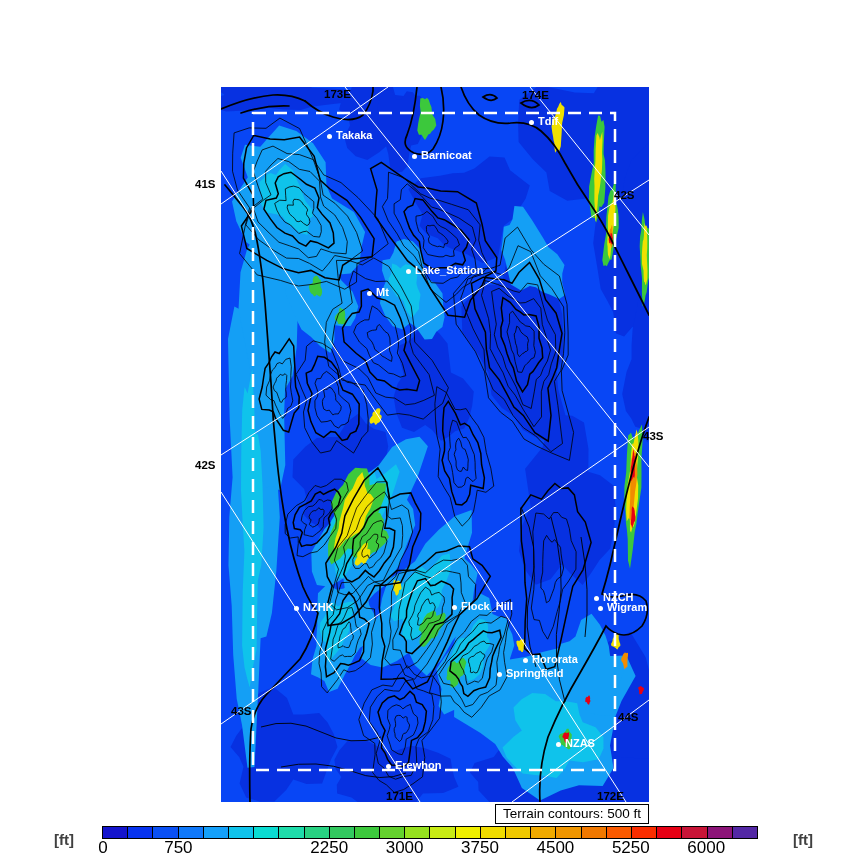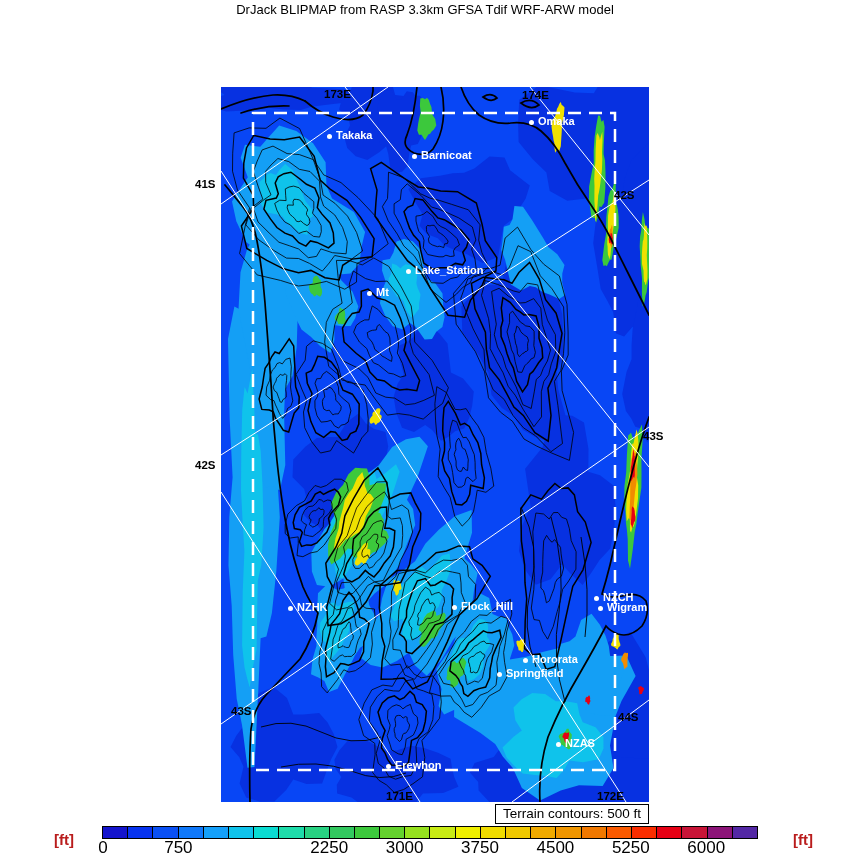--- a/index.html
+++ b/index.html
@@ -20,28 +20,27 @@
   .place .dot{display:inline-block;width:5px;height:5px;border-radius:50%;background:#fff;margin-right:4px;vertical-align:middle;}
   #grid-overlay{position:absolute;left:0;top:0;width:850px;height:860px;pointer-events:none;}
   .gridlab{position:absolute;color:#000;font-size:11.5px;font-weight:bold;white-space:nowrap;}
   
   #terrain-note{position:absolute;right:201px;top:804px;background:#fff;border:1.5px solid #000;
     font-size:13.5px;color:#000;padding:1px 7px 2px 7px;}
   
   #cbar{position:absolute;left:102px;top:826px;background:#000;display:flex;gap:1px;padding:1px;}
   .cseg{width:24.2px;height:11px;}
   .ctick{position:absolute;top:838px;transform:translateX(-50%);font-size:17px;color:#000;}
-  .cunit{position:absolute;top:831px;font-size:15px;font-weight:bold;color:#b91c1c;}
+  .cunit{position:absolute;top:831px;font-size:15px;font-weight:bold;color:#404040;}
 </style>
 </head>
 <body>
 <div id="page">
 
   <div id="hdr">
-    <div class="t3">DrJack BLIPMAP from RASP 3.3km GFSA Tdif WRF-ARW model</div>
   </div>
 
   <div id="map-wrap">
     <svg id="map-gfx" width="428" height="715" viewBox="0 0 428 715">
       <rect x="0" y="0" width="428" height="715" fill="#0846f5"></rect>
       <g id="g-dark">
           <path d="M138.5,8.0L129.6,12.2L120.8,15.9L103.8,17.9L90.5,19.8L79.7,22.9L62.7,22.4L48.3,20.7L29.6,23.3L5.3,24.5L-7.7,20.7L-12.7,16.1L-8.9,11.6L3.7,8.0L-0.6,4.9L-11.5,0.0L-0.5,-3.2L16.0,-4.9L27.6,-8.5L45.3,-10.2L64.0,-8.9L80.4,-7.3L89.2,-3.3L90.7,0.8L109.8,1.4L136.4,3.4Z" fill="#0731e1"></path>
           <path d="M206.0,38.1L198.1,45.8L190.9,51.9L187.0,60.7L176.7,62.2L166.4,58.3L158.6,65.1L146.3,73.0L134.7,69.3L126.2,61.1L123.3,50.1L129.0,38.6L127.5,31.5L118.1,22.6L120.4,13.5L128.3,7.5L131.6,-2.4L139.2,-10.3L150.6,-11.7L161.7,-11.8L170.8,-4.0L174.2,7.9L182.8,9.0L198.9,8.7L206.2,17.3L206.7,27.9Z" fill="#0731e1"></path>
           <path d="M199.0,40.0L200.4,49.5L196.8,57.0L190.2,58.6L188.4,66.0L186.5,78.9L181.1,84.7L174.8,85.7L169.1,80.3L167.3,66.9L165.2,59.5L159.1,57.2L156.7,49.1L158.1,40.0L156.3,30.8L156.0,20.0L159.4,11.5L163.4,3.5L169.9,3.2L176.1,12.7L179.9,12.8L185.8,4.3L191.9,5.3L196.3,12.1L200.3,19.8L200.2,30.6Z" fill="#0731e1"></path>
           <path d="M487.5,55.0L461.4,68.6L455.6,81.5L462.0,104.5L452.5,124.4L433.9,140.4L408.2,145.4L384.7,125.8L369.5,111.1L346.3,113.8L328.7,103.9L325.4,85.4L311.5,72.1L297.6,55.0L297.1,34.9L298.3,12.7L318.0,-1.8L353.9,5.4L372.8,6.2L385.0,-13.5L406.3,-22.5L429.2,-20.2L453.6,-15.8L467.3,1.6L473.6,20.6L489.9,35.5Z" fill="#0731e1"></path>
@@ -217,24 +216,24 @@
         <line x1="0" y1="405" x2="199" y2="715"></line>
         <line x1="0" y1="84" x2="405" y2="715"></line>
         <line x1="124" y1="0" x2="428" y2="380"></line>
         <line x1="309" y1="0" x2="428" y2="148"></line>
       </g>
       <rect x="32" y="26" width="362" height="657" fill="none" stroke="#fff" stroke-width="2.5" stroke-dasharray="13 8"></rect>
     </svg>
     <div id="place-overlay">
         <div class="place" style="left: 106px; top: 42px;"><span class="dot"></span><span>Takaka</span></div>
         <div class="place" style="left: 191px; top: 62px;"><span class="dot"></span><span>Barnicoat</span></div>
-        <div class="place" style="left: 308px; top: 28px;"><span class="dot"></span><span>Omaka</span></div>
+        <div class="place" style="left: 308px; top: 28px;"><span class="dot"></span><span>Tdif</span></div>
         <div class="place" style="left: 185px; top: 177px;"><span class="dot"></span><span>Lake_Station</span></div>
         <div class="place" style="left: 146px; top: 199px;"><span class="dot"></span><span>Mt</span></div>
-        <div class="place" style="left: 67px; top: 514px; text-align: center;"><span class="dot"></span><span>NZHK</span></div>
+        <div class="place" style="left: 73px; top: 514px; text-align: center;"><span class="dot"></span><span>NZHK</span></div>
         <div class="place" style="left: 231px; top: 513px;"><span class="dot"></span><span>Flock_Hill</span></div>
         <div class="place" style="left: 276px; top: 545px; margin-top: 35px;"><span class="dot"></span><span>Springfield</span></div>
         <div class="place" style="left: 302px; top: 566px;"><span class="dot"></span><span>Hororata</span></div>
         <div class="place" style="left: 373px; top: 504px;"><span class="dot"></span><span>NZCH</span></div>
         <div class="place" style="left: 377px; top: 514px;"><span class="dot"></span><span>Wigram</span></div>
         <div class="place" style="left: 335px; top: 650px;"><span class="dot"></span><span>NZAS</span></div>
         <div class="place" style="left: 165px; top: 672px;"><span class="dot"></span><span>Erewhon</span></div>
       </div>
   </div>
 

